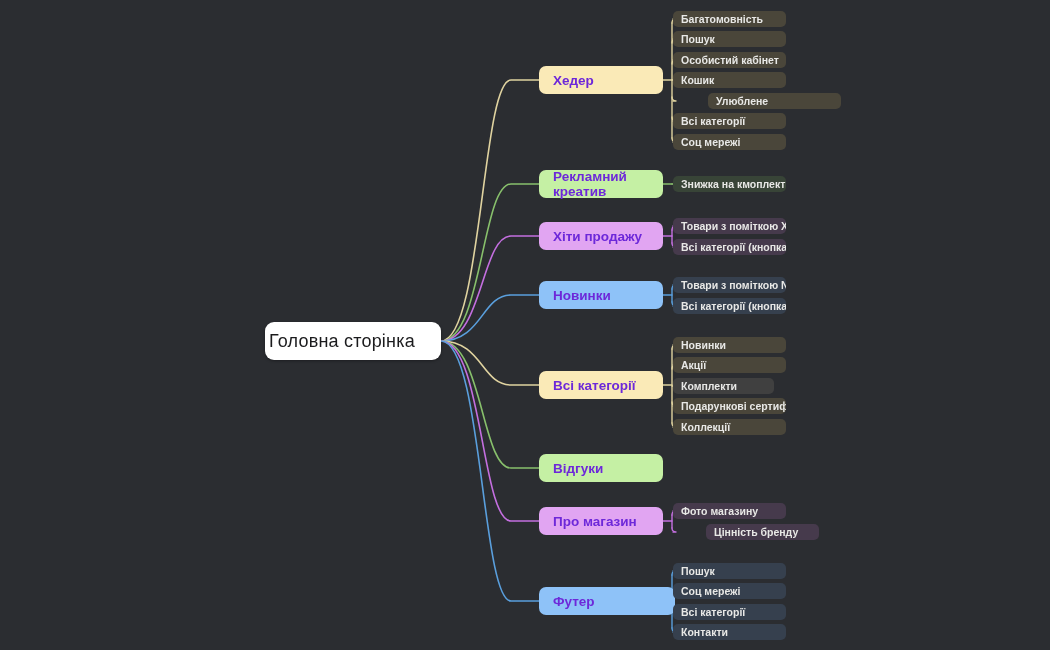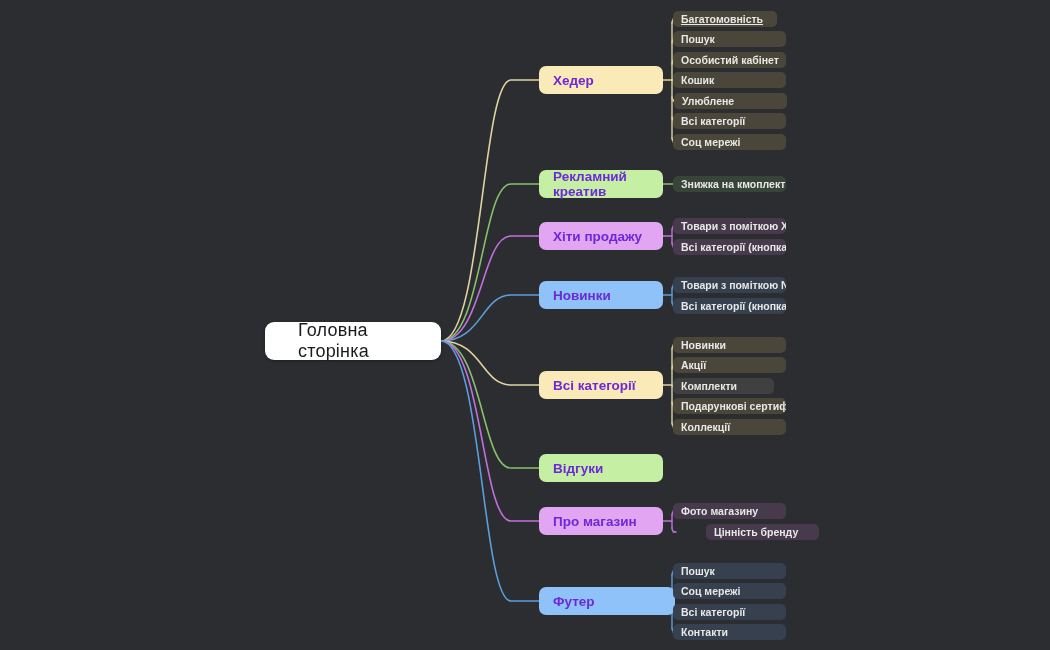--- a/index.html
+++ b/index.html
@@ -34,21 +34,21 @@
     box-sizing: border-box;
     display: flex;
     align-items: center;
   }
   .root-node {
     background: #ffffff;
     color: #1b1b1d;
     border-radius: 9px;
     font-size: 18px;
     letter-spacing: 0.2px;
-    padding: 0 33px;
+    padding: 0 4px;
     box-shadow: 0 1px 3px rgba(0,0,0,0.35);
   }
   .branch-node {
     border-radius: 7px;
     color: #6d28d9;
     font-size: 13.5px;
     font-weight: 600;
     padding: 0 14px;
   }
   .leaf-node {
@@ -110,33 +110,33 @@
       <path d="M 672 595 Q 672 591, 676 591 L 673 591" fill="none" stroke="#5a9fdd" stroke-width="1.4" stroke-linecap="round" stroke-linejoin="round"></path>
       <path d="M 672 608 Q 672 612, 676 612 L 673 612" fill="none" stroke="#5a9fdd" stroke-width="1.4" stroke-linecap="round" stroke-linejoin="round"></path>
       <path d="M 672 628 Q 672 632, 676 632 L 673 632" fill="none" stroke="#5a9fdd" stroke-width="1.4" stroke-linecap="round" stroke-linejoin="round"></path>
     </svg>
 <div class="node root-node" style="left: 265px; top: 322px; width: 176px; height: 38px; background: rgb(255, 255, 255); color: rgb(27, 27, 29);">
       <span>Головна сторінка</span>
     </div>
     <div class="node branch-node" style="left: 539px; top: 66px; width: 124px; height: 28px; background: rgb(250, 234, 183);">
       <span>Хедер</span>
     </div>
-    <div class="node leaf-node" style="left: 673px; top: 11px; width: 104px; height: 16px; background: rgb(74, 70, 58); text-decoration: underline;">
+    <div class="node leaf-node" style="left: 673px; top: 11px; width: 113px; height: 16px; background: rgb(74, 70, 58);">
       <span>Багатомовність</span>
     </div>
     <div class="node leaf-node" style="left: 673px; top: 31px; width: 113px; height: 16px; background: rgb(74, 70, 58);">
       <span>Пошук</span>
     </div>
     <div class="node leaf-node" style="left: 673px; top: 52px; width: 113px; height: 16px; background: rgb(74, 70, 58);">
       <span>Особистий кабінет</span>
     </div>
     <div class="node leaf-node" style="left: 673px; top: 72px; width: 113px; height: 16px; background: rgb(74, 70, 58);">
       <span>Кошик</span>
     </div>
-    <div class="node leaf-node" style="left: 674px; top: 93px; width: 113px; height: 16px; background: rgb(74, 70, 58);">
+    <div class="node leaf-node" style="left: 708px; top: 93px; width: 133px; height: 16px; background: rgb(74, 70, 58);">
       <span>Улюблене</span>
     </div>
     <div class="node leaf-node" style="left: 673px; top: 113px; width: 113px; height: 16px; background: rgb(74, 70, 58);">
       <span>Всі категорії</span>
     </div>
     <div class="node leaf-node" style="left: 673px; top: 134px; width: 113px; height: 16px; background: rgb(74, 70, 58);">
       <span>Соц мережі</span>
     </div>
     <div class="node branch-node" style="left: 539px; top: 170px; width: 124px; height: 28px; background: rgb(197, 240, 164);">
       <span>Рекламний креатив</span>

